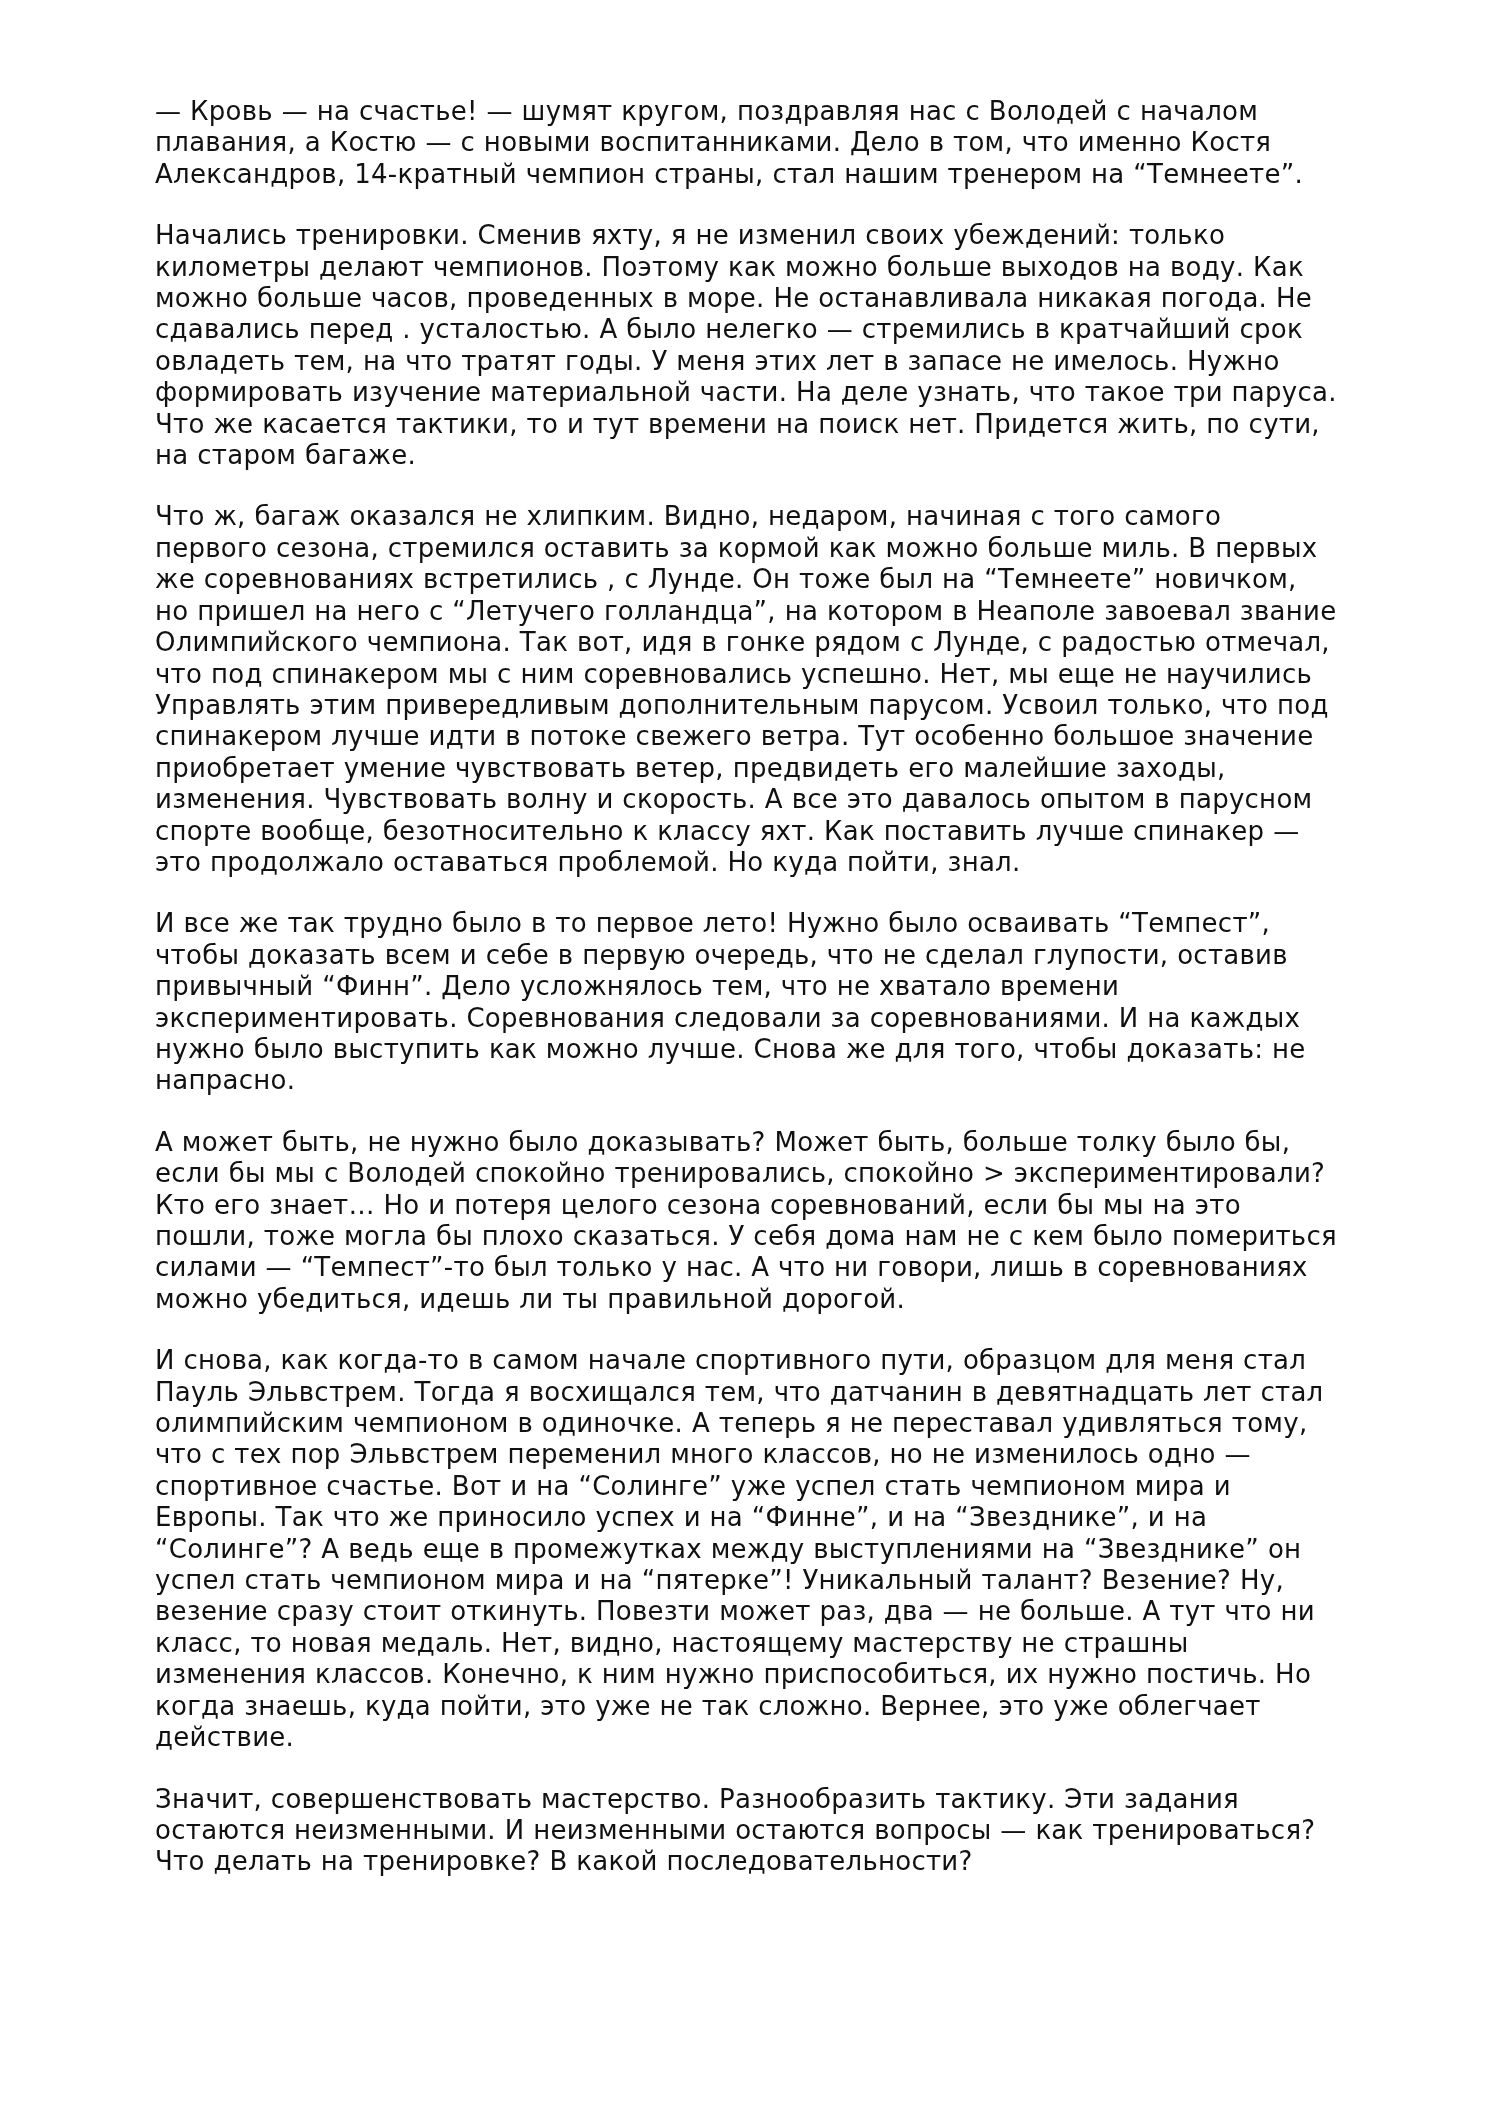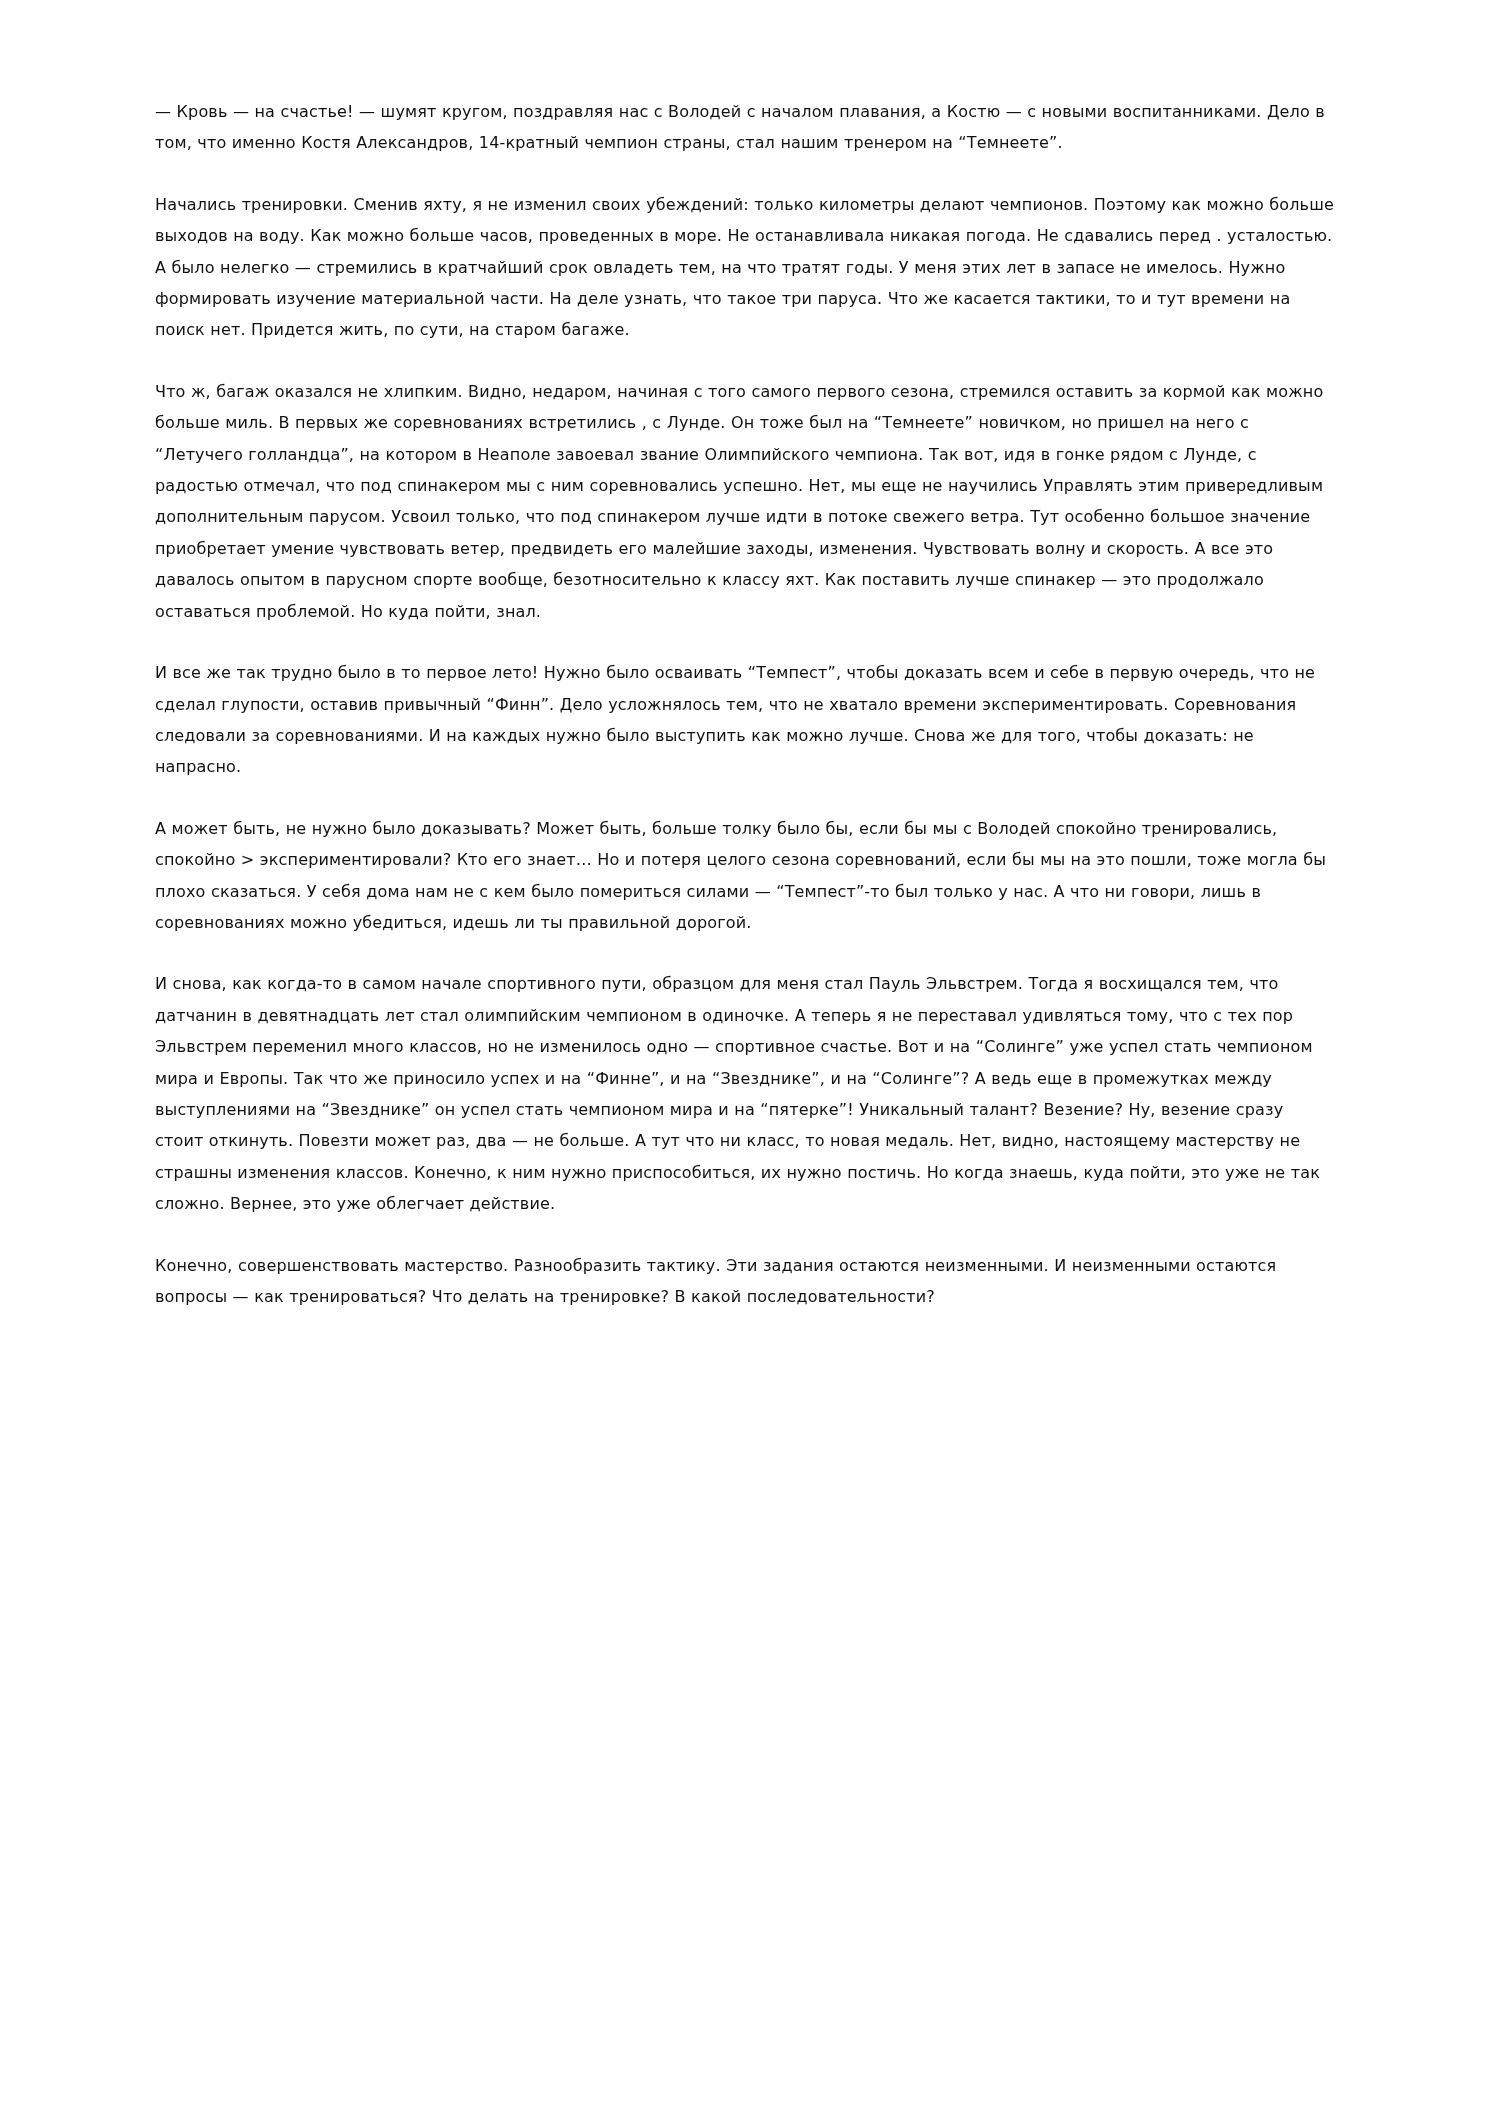--- a/index.html
+++ b/index.html
@@ -27,21 +27,21 @@
   }
   .text-column {
     position: absolute;
     left: 155px;
     top: 96px;
     width: 1182px;
   }
   p.para {
     margin: 0 0 30px 0;
     padding: 0;
-    font-size: 16px;
+    font-size: 26px;
     line-height: 31.4px;
     text-align: left;
     letter-spacing: 0.01em;
     word-spacing: 0.01em;
     color: #111111;
     font-weight: 400;
     white-space: pre-wrap;
   }
   p.para:last-child {
     margin-bottom: 0;
@@ -51,15 +51,15 @@
 <body>
 
 <div class="page">
   <div class="text-column">
     <p class="para">— Кровь — на счастье! — шумят кругом, поздравляя нас с Володей с началом плавания, а Костю — с новыми воспитанниками. Дело в том, что именно Костя Александров, 14-кратный чемпион страны, стал нашим тренером на “Темнеете”.</p>
     <p class="para">Начались тренировки. Сменив яхту, я не изменил своих убеждений: только километры делают чемпионов. Поэтому как можно больше выходов на воду. Как можно больше часов, проведенных в море. Не останавливала никакая погода. Не сдавались перед . усталостью. А было нелегко — стремились в кратчайший срок овладеть тем, на что тратят годы. У меня этих лет в запасе не имелось. Нужно формировать изучение материальной части. На деле узнать, что такое три паруса. Что же касается тактики, то и тут времени на поиск нет. Придется жить, по сути, на старом багаже.</p>
     <p class="para">Что ж, багаж оказался не хлипким. Видно, недаром, начиная с того самого первого сезона, стремился оставить за кормой как можно больше миль. В первых же соревнованиях встретились , с Лунде. Он тоже был на “Темнеете” новичком, но пришел на него с “Летучего голландца”, на котором в Неаполе завоевал звание Олимпийского чемпиона. Так вот, идя в гонке рядом с Лунде, с радостью отмечал, что под спинакером мы с ним соревновались успешно. Нет, мы еще не научились Управлять этим привередливым дополнительным парусом. Усвоил только, что под спинакером лучше идти в потоке свежего ветра. Тут особенно большое значение приобретает умение чувствовать ветер, предвидеть его малейшие заходы, изменения. Чувствовать волну и скорость. А все это давалось опытом в парусном спорте вообще, безотносительно к классу яхт. Как поставить лучше спинакер — это продолжало оставаться проблемой. Но куда пойти, знал.</p>
     <p class="para">И все же так трудно было в то первое лето! Нужно было осваивать “Темпест”, чтобы доказать всем и себе в первую очередь, что не сделал глупости, оставив привычный “Финн”. Дело усложнялось тем, что не хватало времени экспериментировать. Соревнования следовали за соревнованиями. И на каждых нужно было выступить как можно лучше. Снова же для того, чтобы доказать: не напрасно.</p>
     <p class="para">А может быть, не нужно было доказывать? Может быть, больше толку было бы, если бы мы с Володей спокойно тренировались, спокойно &gt; экспериментировали? Кто его знает… Но и потеря целого сезона соревнований, если бы мы на это пошли, тоже могла бы плохо сказаться. У себя дома нам не с кем было помериться силами — “Темпест”-то был только у нас. А что ни говори, лишь в соревнованиях можно убедиться, идешь ли ты правильной дорогой.</p>
     <p class="para">И снова, как когда-то в самом начале спортивного пути, образцом для меня стал Пауль Эльвстрем. Тогда я восхищался тем, что датчанин в девятнадцать лет стал олимпийским чемпионом в одиночке. А теперь я не переставал удивляться тому, что с тех пор Эльвстрем переменил много классов, но не изменилось одно — спортивное счастье. Вот и на “Солинге” уже успел стать чемпионом мира и Европы. Так что же приносило успех и на “Финне”, и на “Звезднике”, и на “Солинге”? А ведь еще в промежутках между выступлениями на “Звезднике” он успел стать чемпионом мира и на “пятерке”! Уникальный талант? Везение? Ну, везение сразу стоит откинуть. Повезти может раз, два — не больше. А тут что ни класс, то новая медаль. Нет, видно, настоящему мастерству не страшны изменения классов. Конечно, к ним нужно приспособиться, их нужно постичь. Но когда знаешь, куда пойти, это уже не так сложно. Вернее, это уже облегчает действие.</p>
-    <p class="para">Конечно, совершенствовать мастерство. Разнообразить тактику. Эти задания остаются неизменными. И неизменными остаются вопросы — как тренироваться? Что делать на тренировке? В какой последовательности?</p>
+    <p class="para">Значит, совершенствовать мастерство. Разнообразить тактику. Эти задания остаются неизменными. И неизменными остаются вопросы — как тренироваться? Что делать на тренировке? В какой последовательности?</p>
   </div>
 </div>
 
 </body></html>

